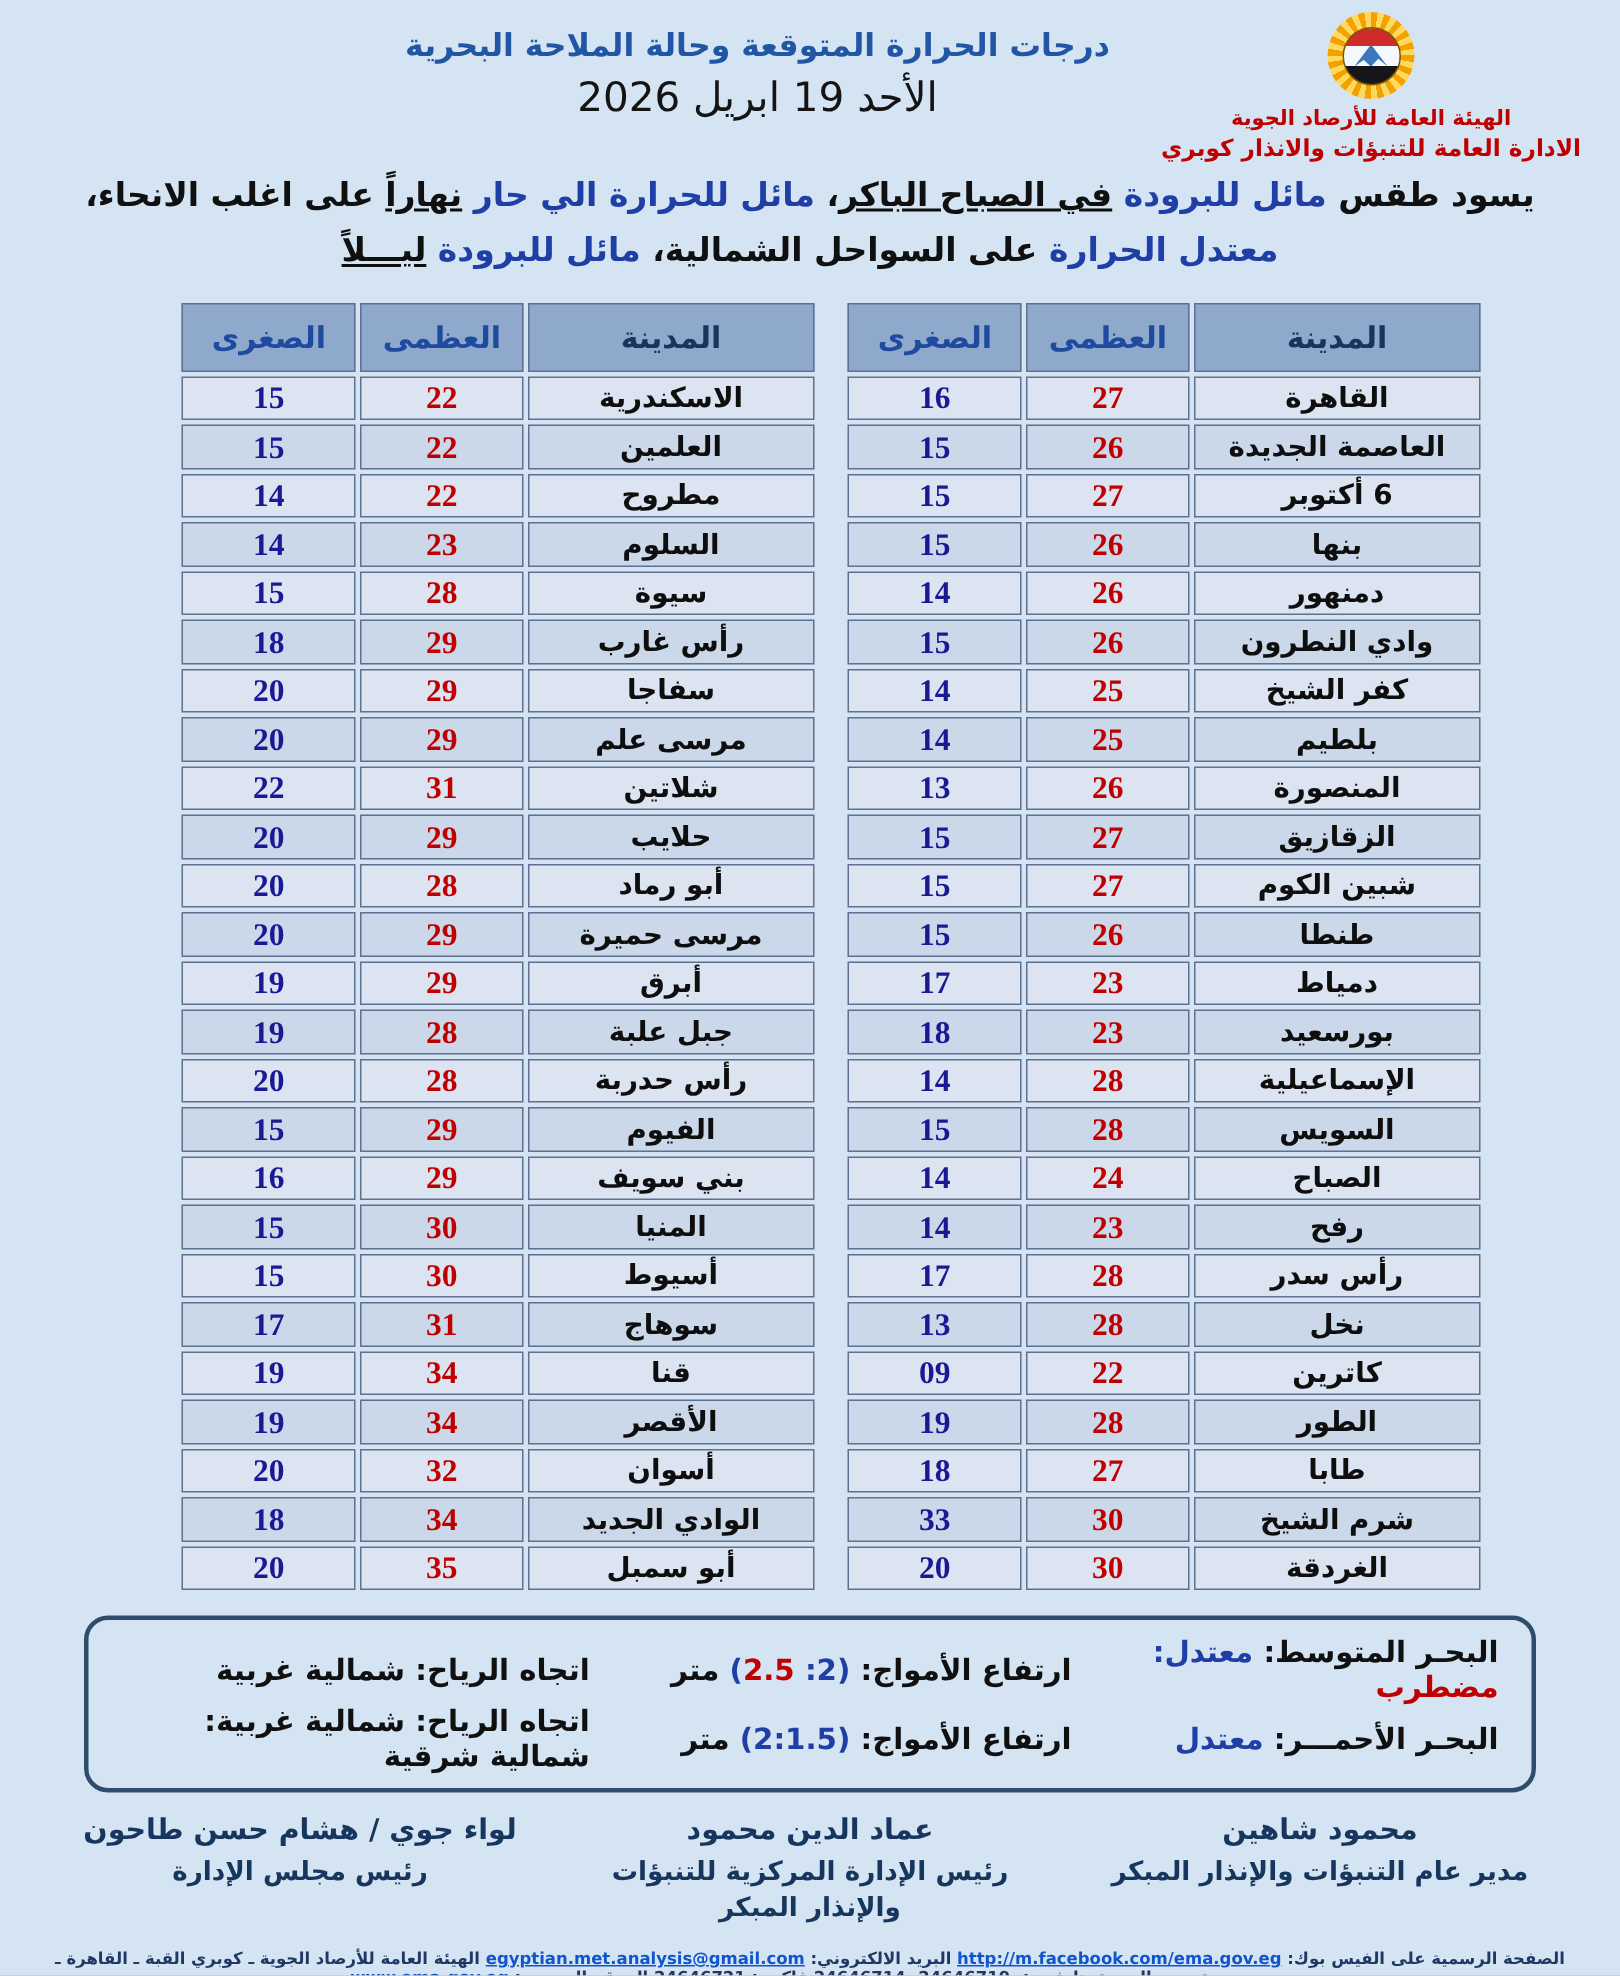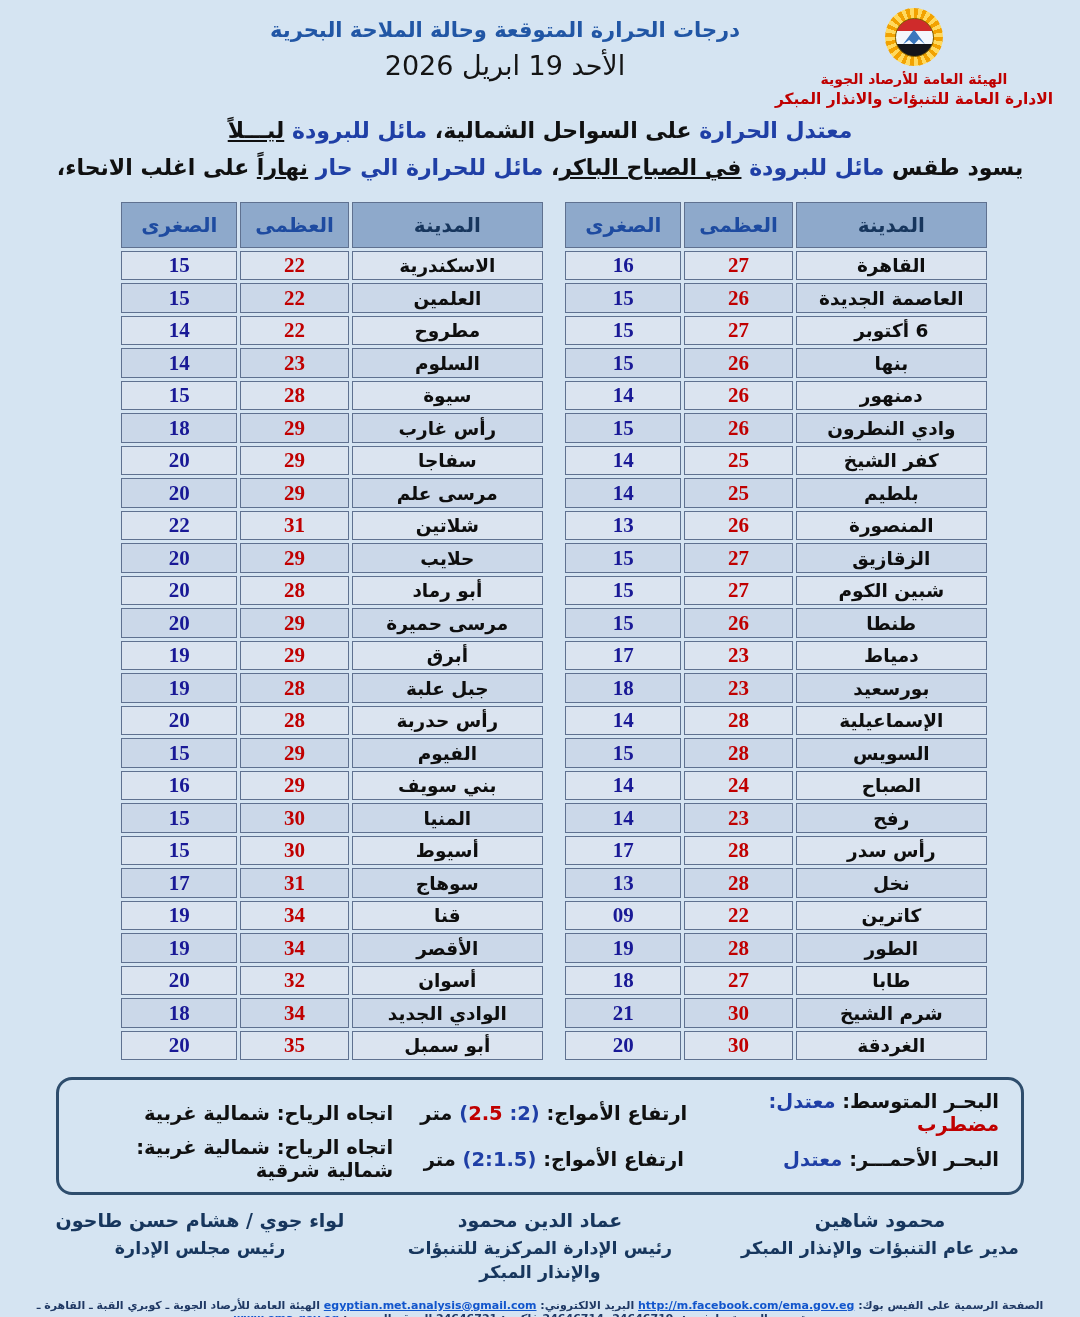--- a/index.html
+++ b/index.html
@@ -43,21 +43,21 @@
   .temp-table tbody tr:nth-child(even) td{background:#cbd8e9;}
   td.city{font-size:18.5px;font-weight:bold;color:#0e0e0e;}
   td.max,td.min{font-family:"Liberation Serif","DejaVu Serif",serif;font-weight:bold;font-size:21px;}
   td.max{color:#c00000;}
   td.min{color:#191996;}
   
   .marine{margin:14px 56px 0;border:3px solid #2e4d6d;border-radius:16px;
     padding:10px 22px;font-size:19.5px;font-weight:bold;color:#14213d;}
   .marine-row{display:flex;align-items:center;min-height:35px;}
   .m-sea{width:31%;}
-  .m-wave{width:35%;text-align:center;}
+  .m-wave{width:35%;}
   .m-wind{width:34%;text-align:right;}
   
   .sig{display:flex;margin:14px 30px 0;text-align:center;color:#17365d;font-weight:bold;}
   .sig-block{flex:1;padding:0 10px;}
   .sig-name{font-size:19px;}
   .sig-title{font-size:17.5px;margin-top:6px;line-height:1.35;}
   
   .footnote{margin:14px 18px 0;text-align:center;font-size:11px;color:#1f3864;
     border-bottom:3px double #6a93c4;padding-bottom:5px;font-weight:bold;}
   .footnote a{color:#1155cc;text-decoration:underline;}
@@ -65,30 +65,30 @@
 </head>
 <body>
 
 <div class="page">
 
   <div class="org">
     <div class="logo">
       <div class="flag"></div>
     </div>
     <div class="org-line1">الهيئة العامة للأرصاد الجوية</div>
-    <div class="org-line2">الادارة العامة للتنبؤات والانذار المبكر</div>
+    <div class="org-line2">الادارة العامة للتنبؤات والانذار كوبري</div>
   </div>
   <div class="titles">
     <div class="doc-title">درجات الحرارة المتوقعة وحالة الملاحة البحرية</div>
     <div class="doc-date">الأحد 19 ابريل 2026</div>
   </div>
 
   <div class="forecast">
+    <p><span class="s-k">يسود طقس </span><span class="s-b">مائل للبرودة </span><span class="s-ku">في الصباح الباكر</span><span class="s-k">، </span><span class="s-b">مائل للحرارة الي حار </span><span class="s-ku">نهاراً</span><span class="s-k"> على اغلب الانحاء،</span></p>
     <p><span class="s-b">معتدل الحرارة </span><span class="s-k">على السواحل الشمالية، </span><span class="s-b">مائل للبرودة </span><span class="s-ku">ليـــلاً</span></p>
-    <p><span class="s-k">يسود طقس </span><span class="s-b">مائل للبرودة </span><span class="s-ku">في الصباح الباكر</span><span class="s-k">، </span><span class="s-b">مائل للحرارة الي حار </span><span class="s-ku">نهاراً</span><span class="s-k"> على اغلب الانحاء،</span></p>
   </div>
 
   <div class="tables">
     <table class="temp-table">
       <thead>
         <tr>
           <th class="city">المدينة</th>
           <th class="max">العظمى</th>
           <th class="min">الصغرى</th>
         </tr>
@@ -205,21 +205,21 @@
             <td class="min">19</td>
           </tr>
           <tr>
             <td class="city">طابا</td>
             <td class="max">27</td>
             <td class="min">18</td>
           </tr>
           <tr>
             <td class="city">شرم الشيخ</td>
             <td class="max">30</td>
-            <td class="min">21</td>
+            <td class="min">33</td>
           </tr>
           <tr>
             <td class="city">الغردقة</td>
             <td class="max">30</td>
             <td class="min">20</td>
           </tr>
         </tbody>
     </table>
     <table class="temp-table">
       <thead>

